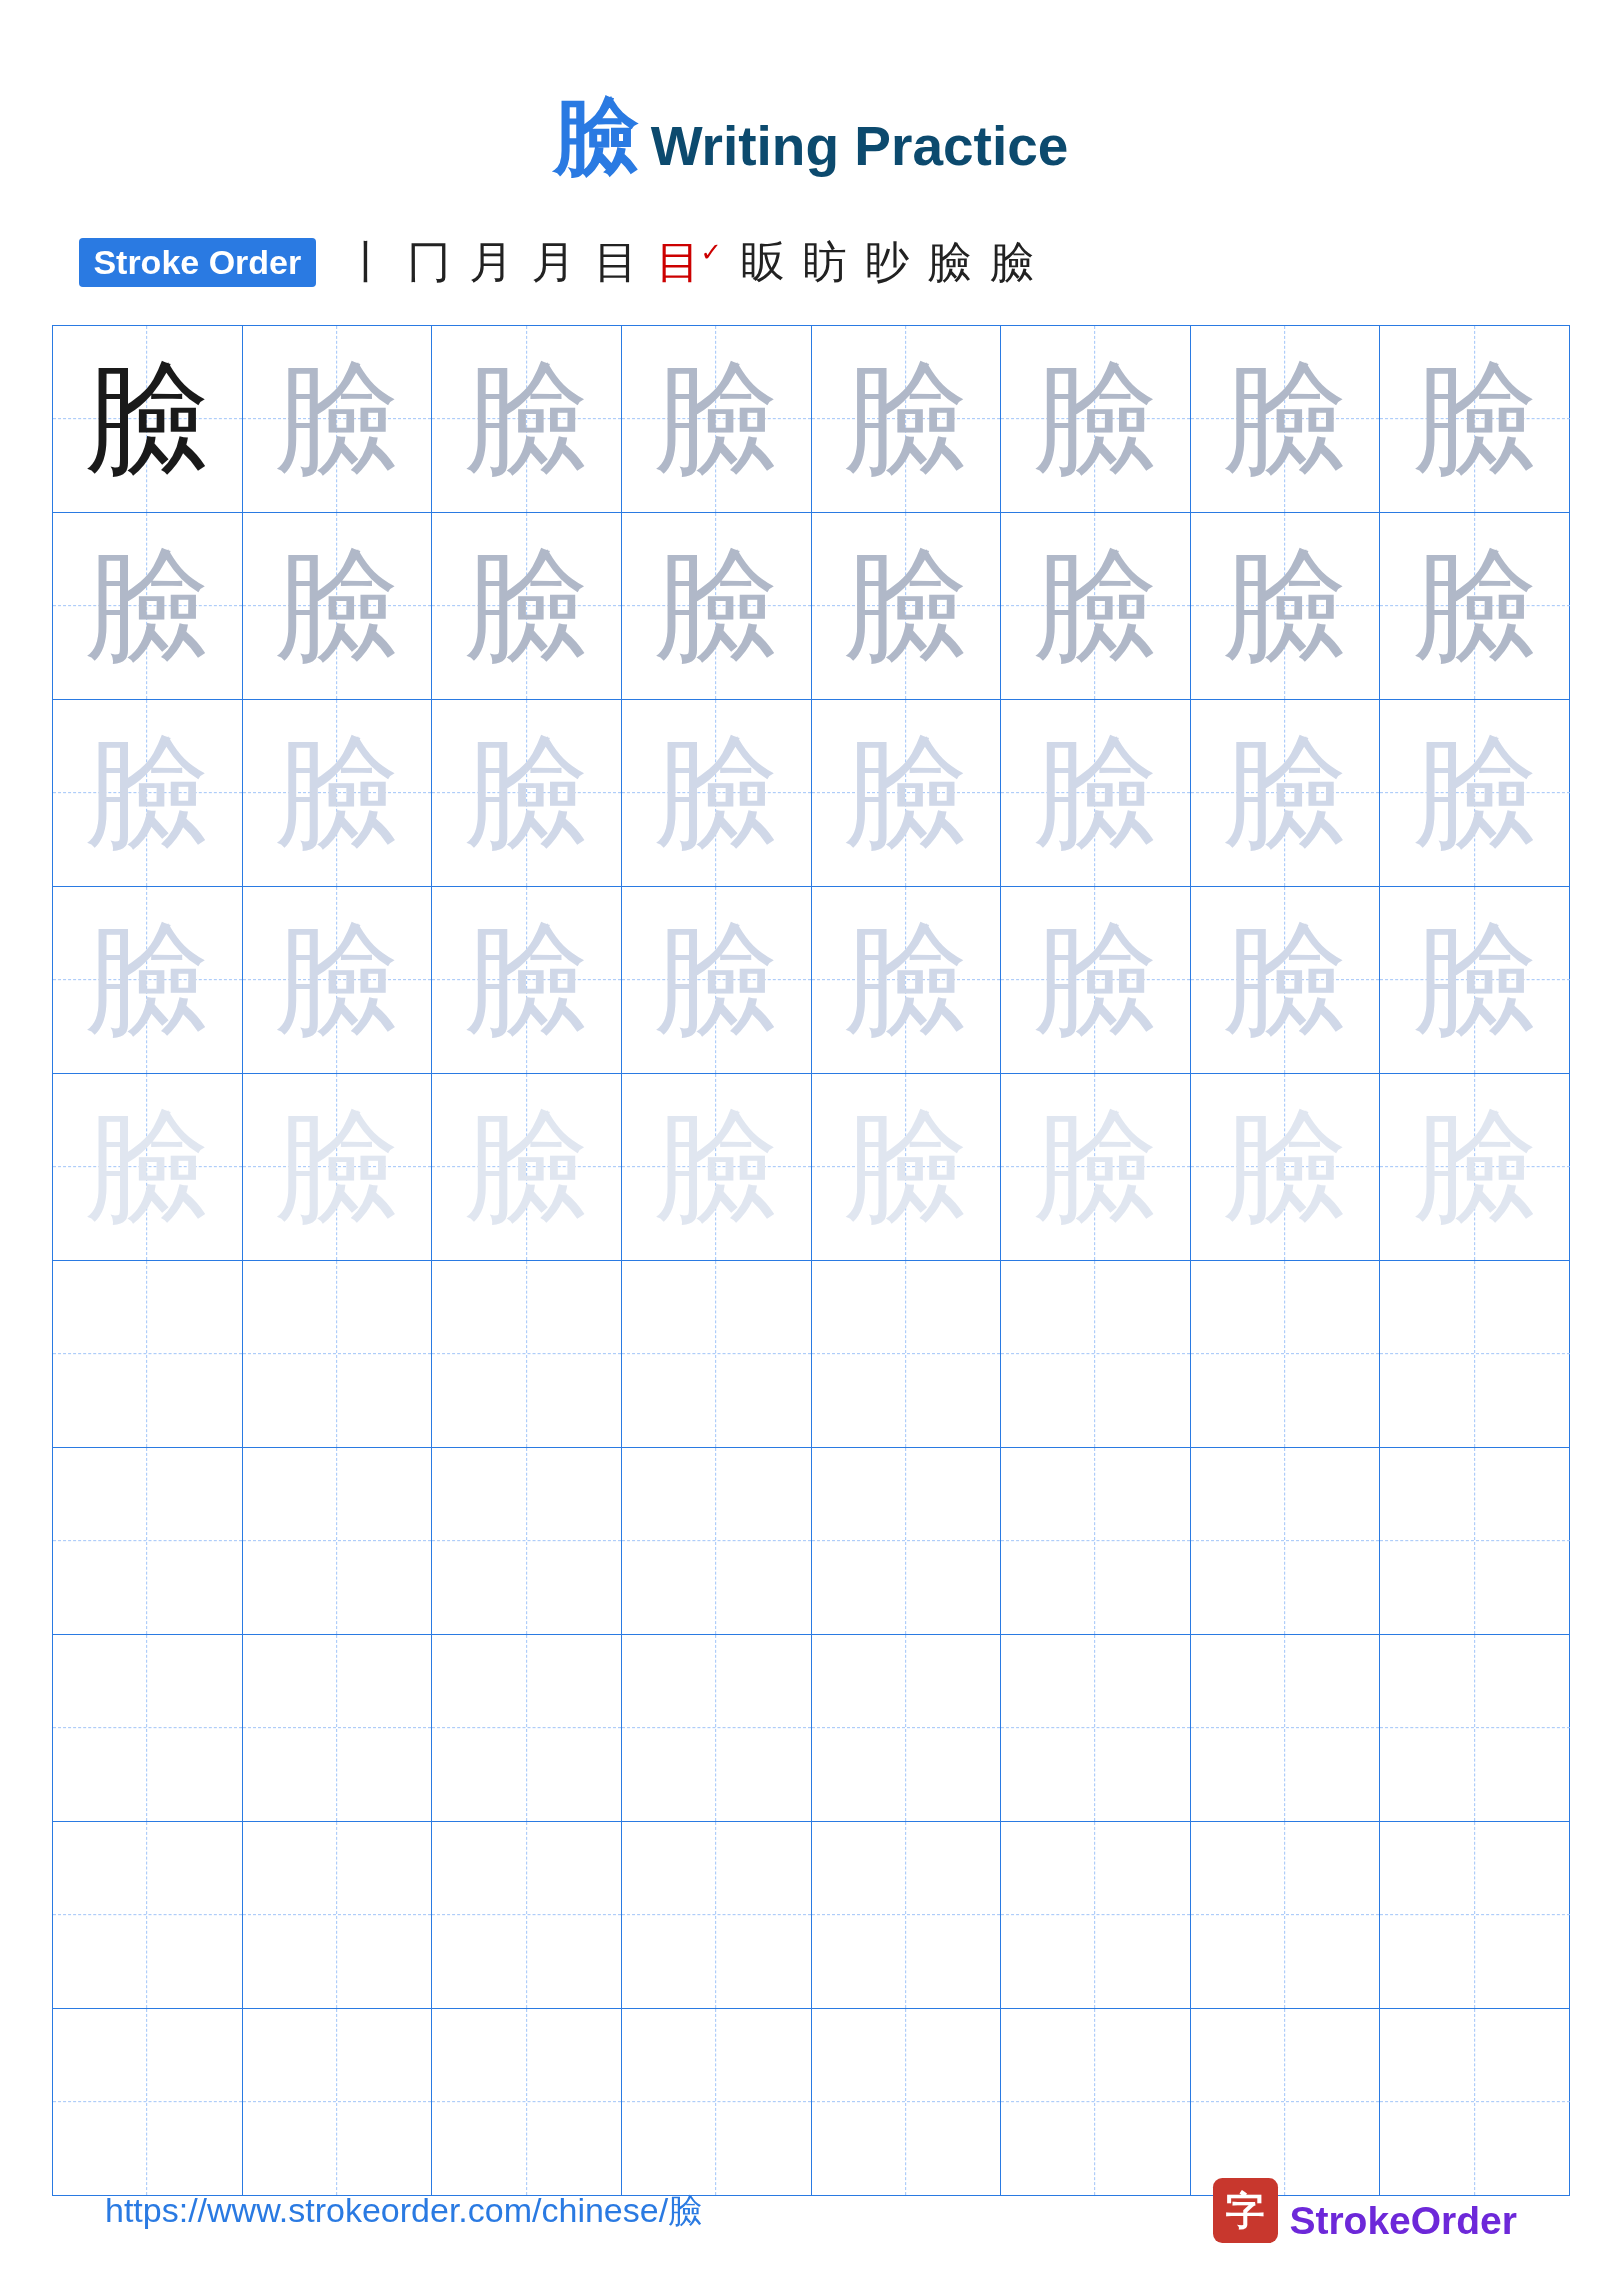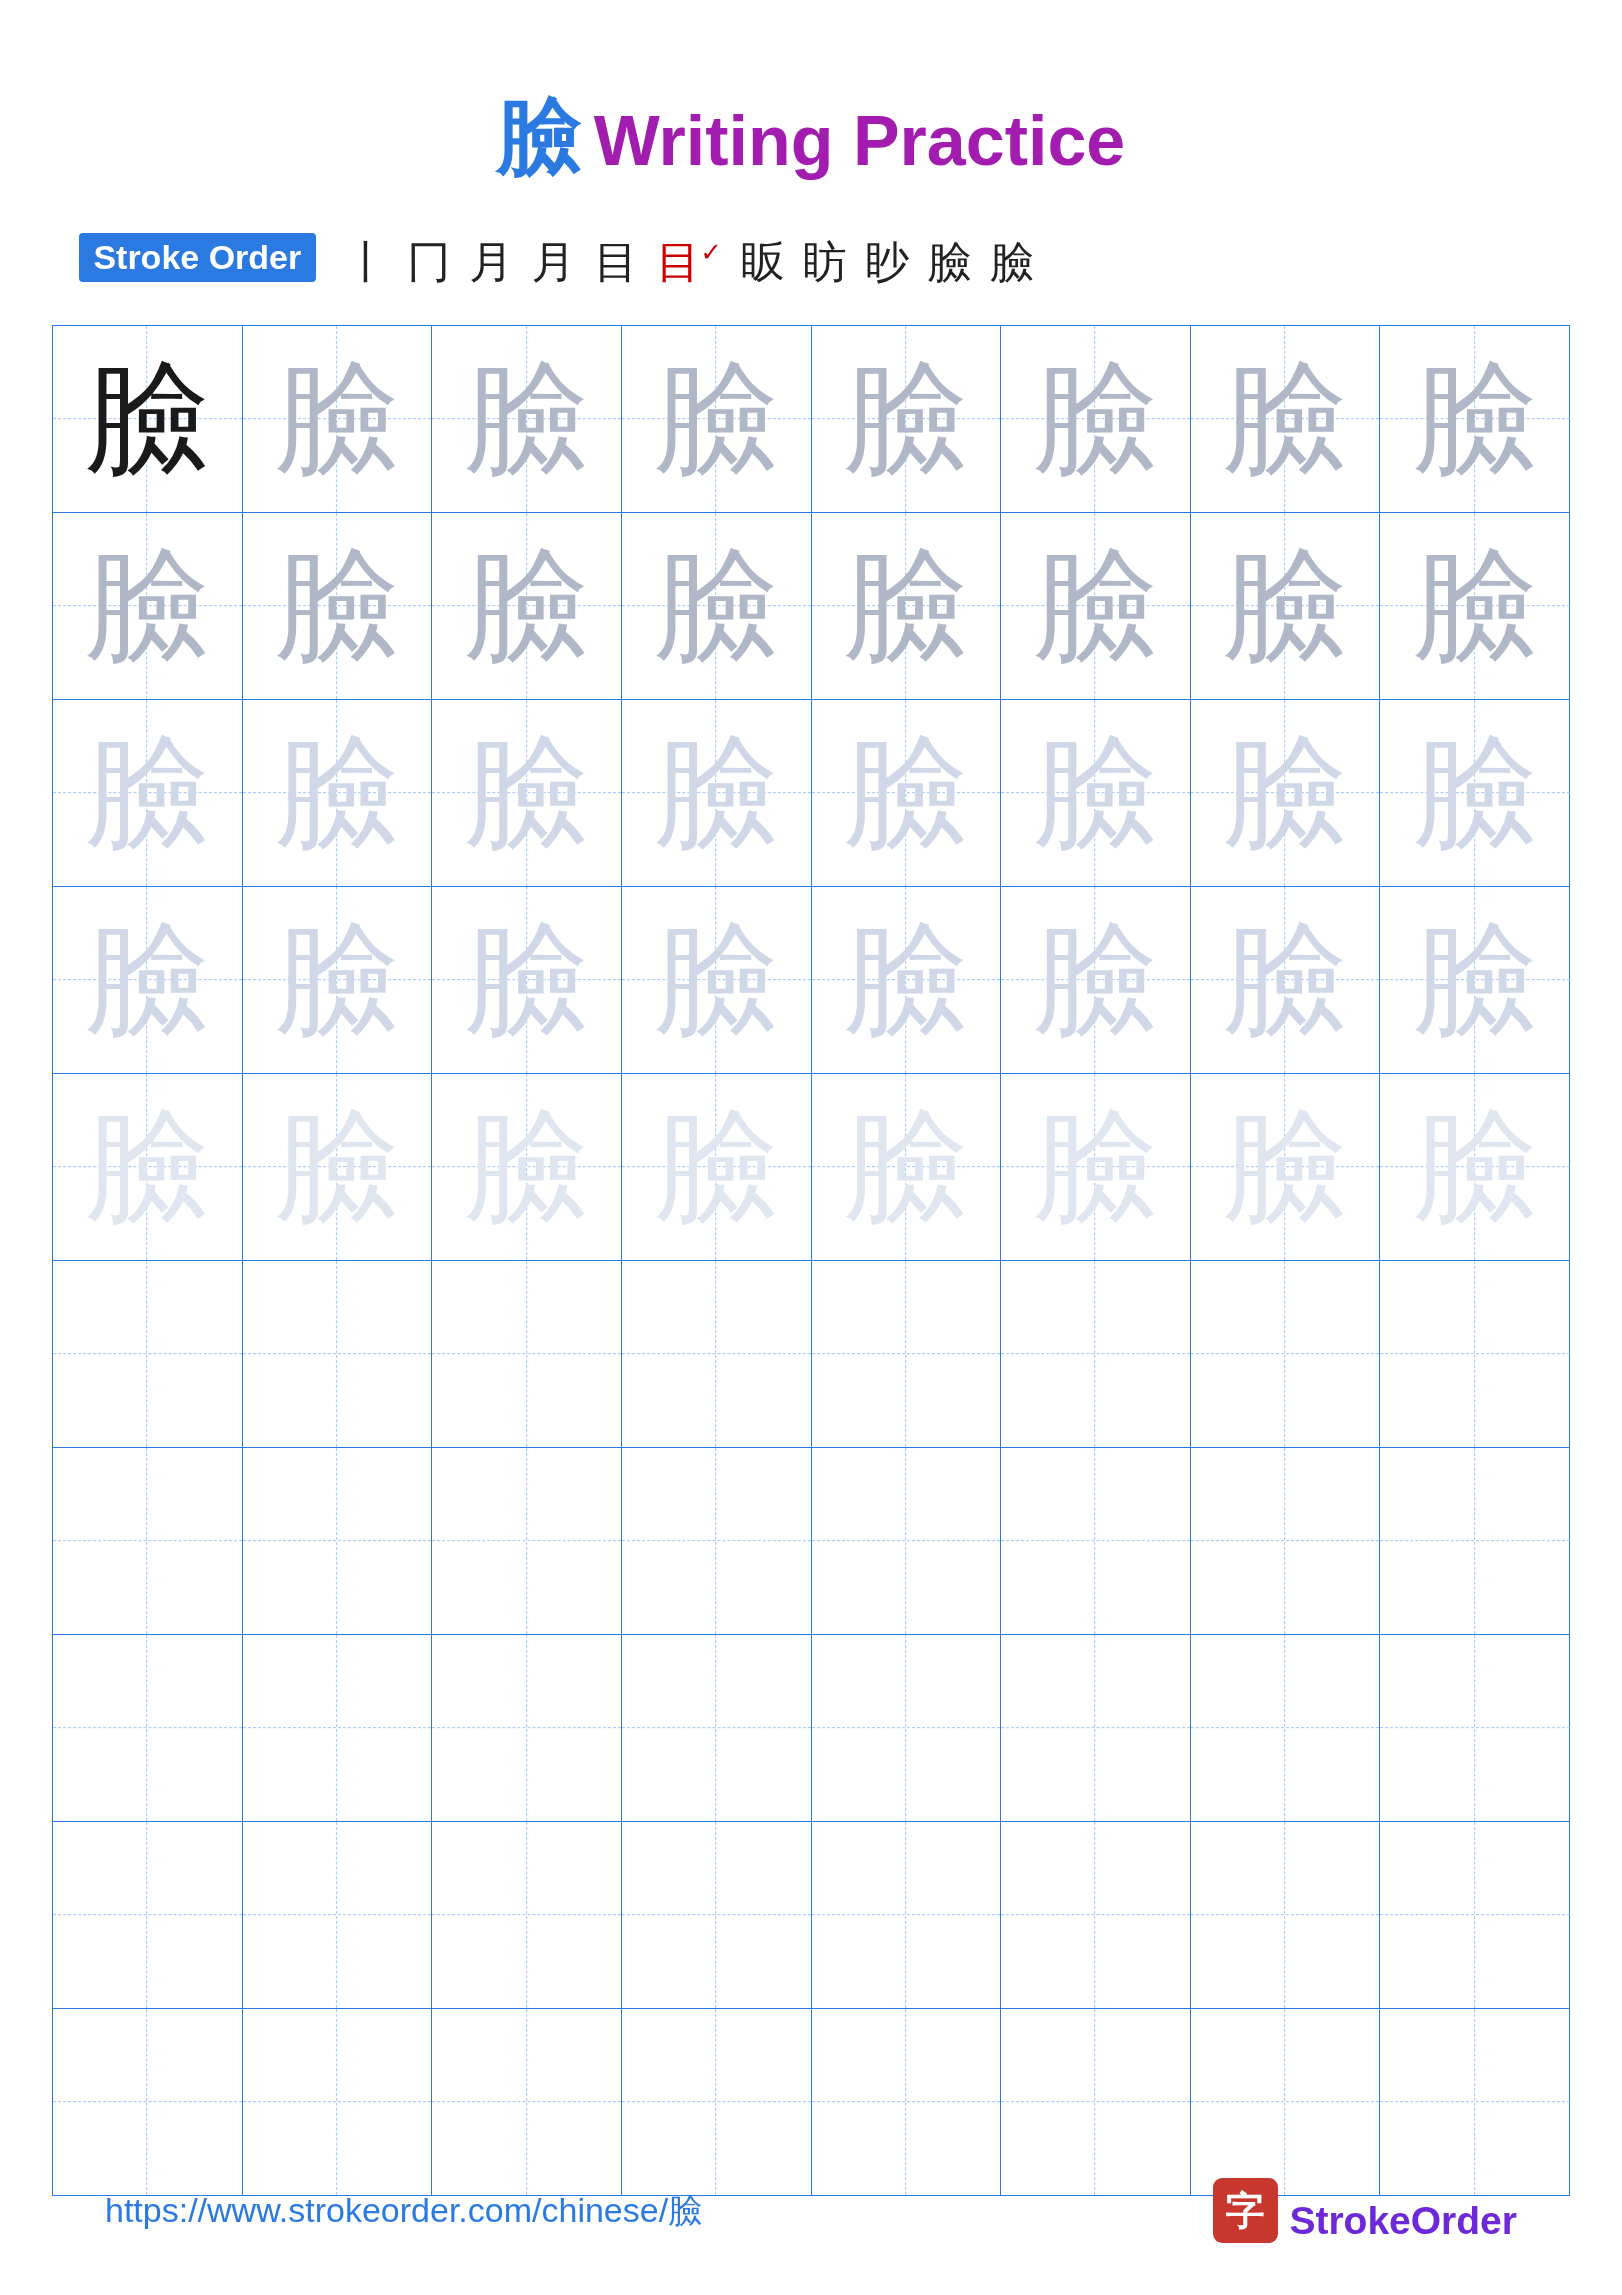--- a/index.html
+++ b/index.html
@@ -19,30 +19,30 @@
       margin-bottom: 39px;
     }
 
     .page-title .char {
       font-size: 85px;
       color: #2a7ae2;
       font-weight: bold;
     }
 
     .page-title .text {
-      font-size: 70px;
-      color: #a21caf;
+      font-size: 55px;
+      color: #0c4a6e;
       font-weight: bold;
       margin-left: 12px;
     }
 
     
     .stroke-order-row {
       display: flex;
-      align-items: flex-start;
+      align-items: center;
       padding-left: 79px;
       margin-bottom: 33px;
       gap: 0px;
     }
 
     .stroke-order-badge {
       background: #2a7ae2;
       color: white;
       font-size: 34px;
       font-weight: bold;

